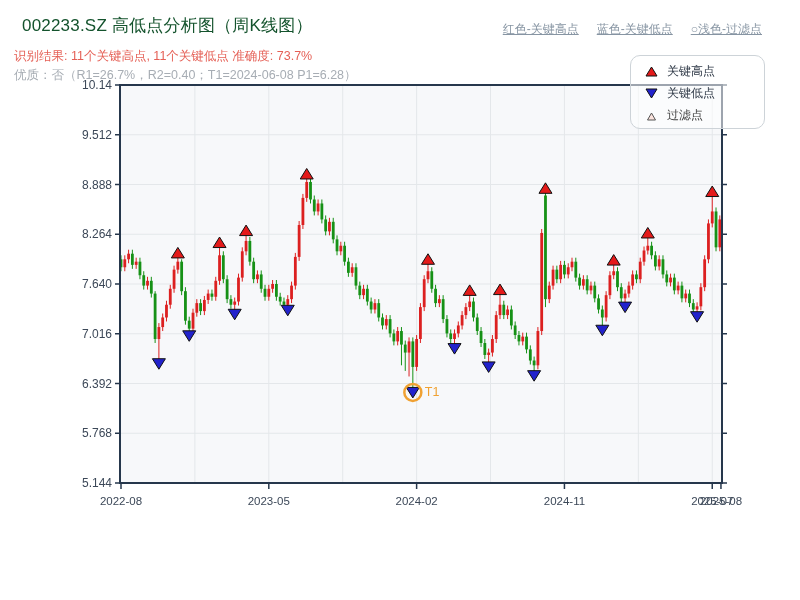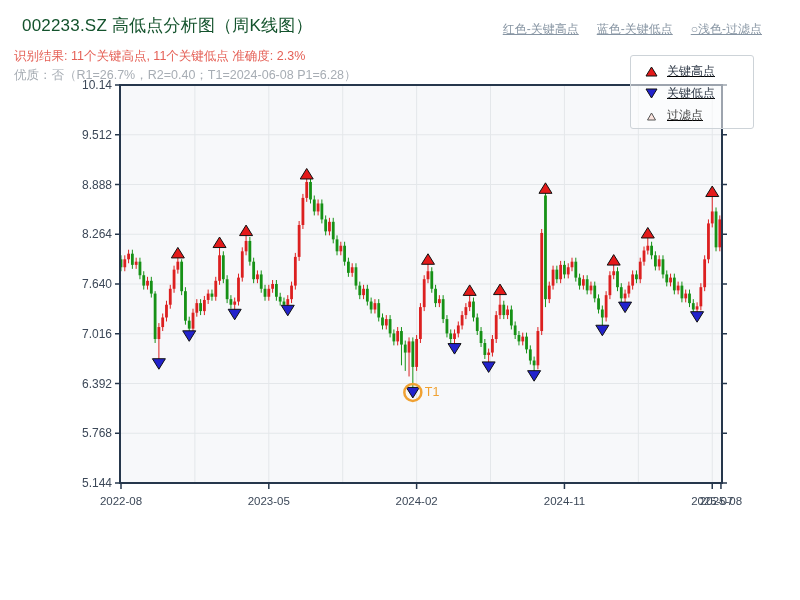--- a/index.html
+++ b/index.html
@@ -4,23 +4,23 @@
 <style>
   html,body{margin:0;padding:0;background:#ffffff;}
   #stage{position:relative;width:800px;height:600px;background:#fff;overflow:hidden;
          font-family:"Liberation Sans","DejaVu Sans",sans-serif;}
   #page-title{position:absolute;left:22px;top:14px;font-size:17px;color:#14532d;letter-spacing:.2px;}
   #result-line{position:absolute;left:14px;top:48px;font-size:12.5px;color:#e55f55;}
   #quality-line{position:absolute;left:14px;top:67px;font-size:12.5px;color:#a7adb4;}
   #legend-note{position:absolute;top:21px;right:38px;display:flex;gap:18px;
                font-size:12px;color:#8795a3;text-decoration:underline;}
   #legend-note span{white-space:nowrap;}
-  #legend-box{position:absolute;left:630px;top:55px;width:124px;
-              background:rgba(255,255,255,0.55);border:1px solid #cdd3d8;border-radius:3px;
-              padding:4px 0 2px 14px;box-sizing:border-box;text-decoration:underline;}
+  #legend-box{position:absolute;left:630px;top:55px;width:135px;
+              background:rgba(255,255,255,0.55);border:1px solid #cdd3d8;border-radius:10px;
+              padding:4px 0 2px 14px;box-sizing:border-box;}
   .legend-row{display:flex;align-items:center;height:22px;gap:9px;}
   .legend-row .lbl{font-size:12px;color:#2f3947;}
   .legend-row.muted .lbl{color:#404040;}
   #chart-svg{position:absolute;left:0;top:0;}
 </style>
 </head>
 <body>
 
 <div id="stage">
 
@@ -428,21 +428,21 @@
       <text x="416.62" y="505" font-size="11.5" fill="#3c4858" text-anchor="middle">2024-02</text>
       <line x1="564.4300000000001" x2="564.4300000000001" y1="483" y2="489" stroke="#26374c" stroke-width="1.5"></line>
       <text x="564.4300000000001" y="505" font-size="11.5" fill="#3c4858" text-anchor="middle">2024-11</text>
       <line x1="712.24" x2="712.24" y1="483" y2="489" stroke="#26374c" stroke-width="1.5"></line>
       <text x="712.24" y="505" font-size="11.5" fill="#3c4858" text-anchor="middle">2025-07</text>
       <line x1="720.957" x2="720.957" y1="483" y2="489" stroke="#26374c" stroke-width="1.5"></line>
       <text x="720.957" y="505" font-size="11.5" fill="#3c4858" text-anchor="middle">2025-08</text>
     </svg>
 
   <div id="page-title">002233.SZ 高低点分析图（周K线图）</div>
-  <div id="result-line">识别结果: 11个关键高点, 11个关键低点  准确度: 2.3%</div>
+  <div id="result-line">识别结果: 11个关键高点, 11个关键低点  准确度: 73.7%</div>
   <div id="quality-line">优质：否（R1=26.7%，R2=0.40；T1=2024-06-08 P1=6.28）</div>
 
   <div id="legend-note">
     <span>红色-关键高点</span>
     <span>蓝色-关键低点</span>
     <span>○浅色-过滤点</span>
   </div>
 
   <div id="legend-box">
     <div class="legend-row">

